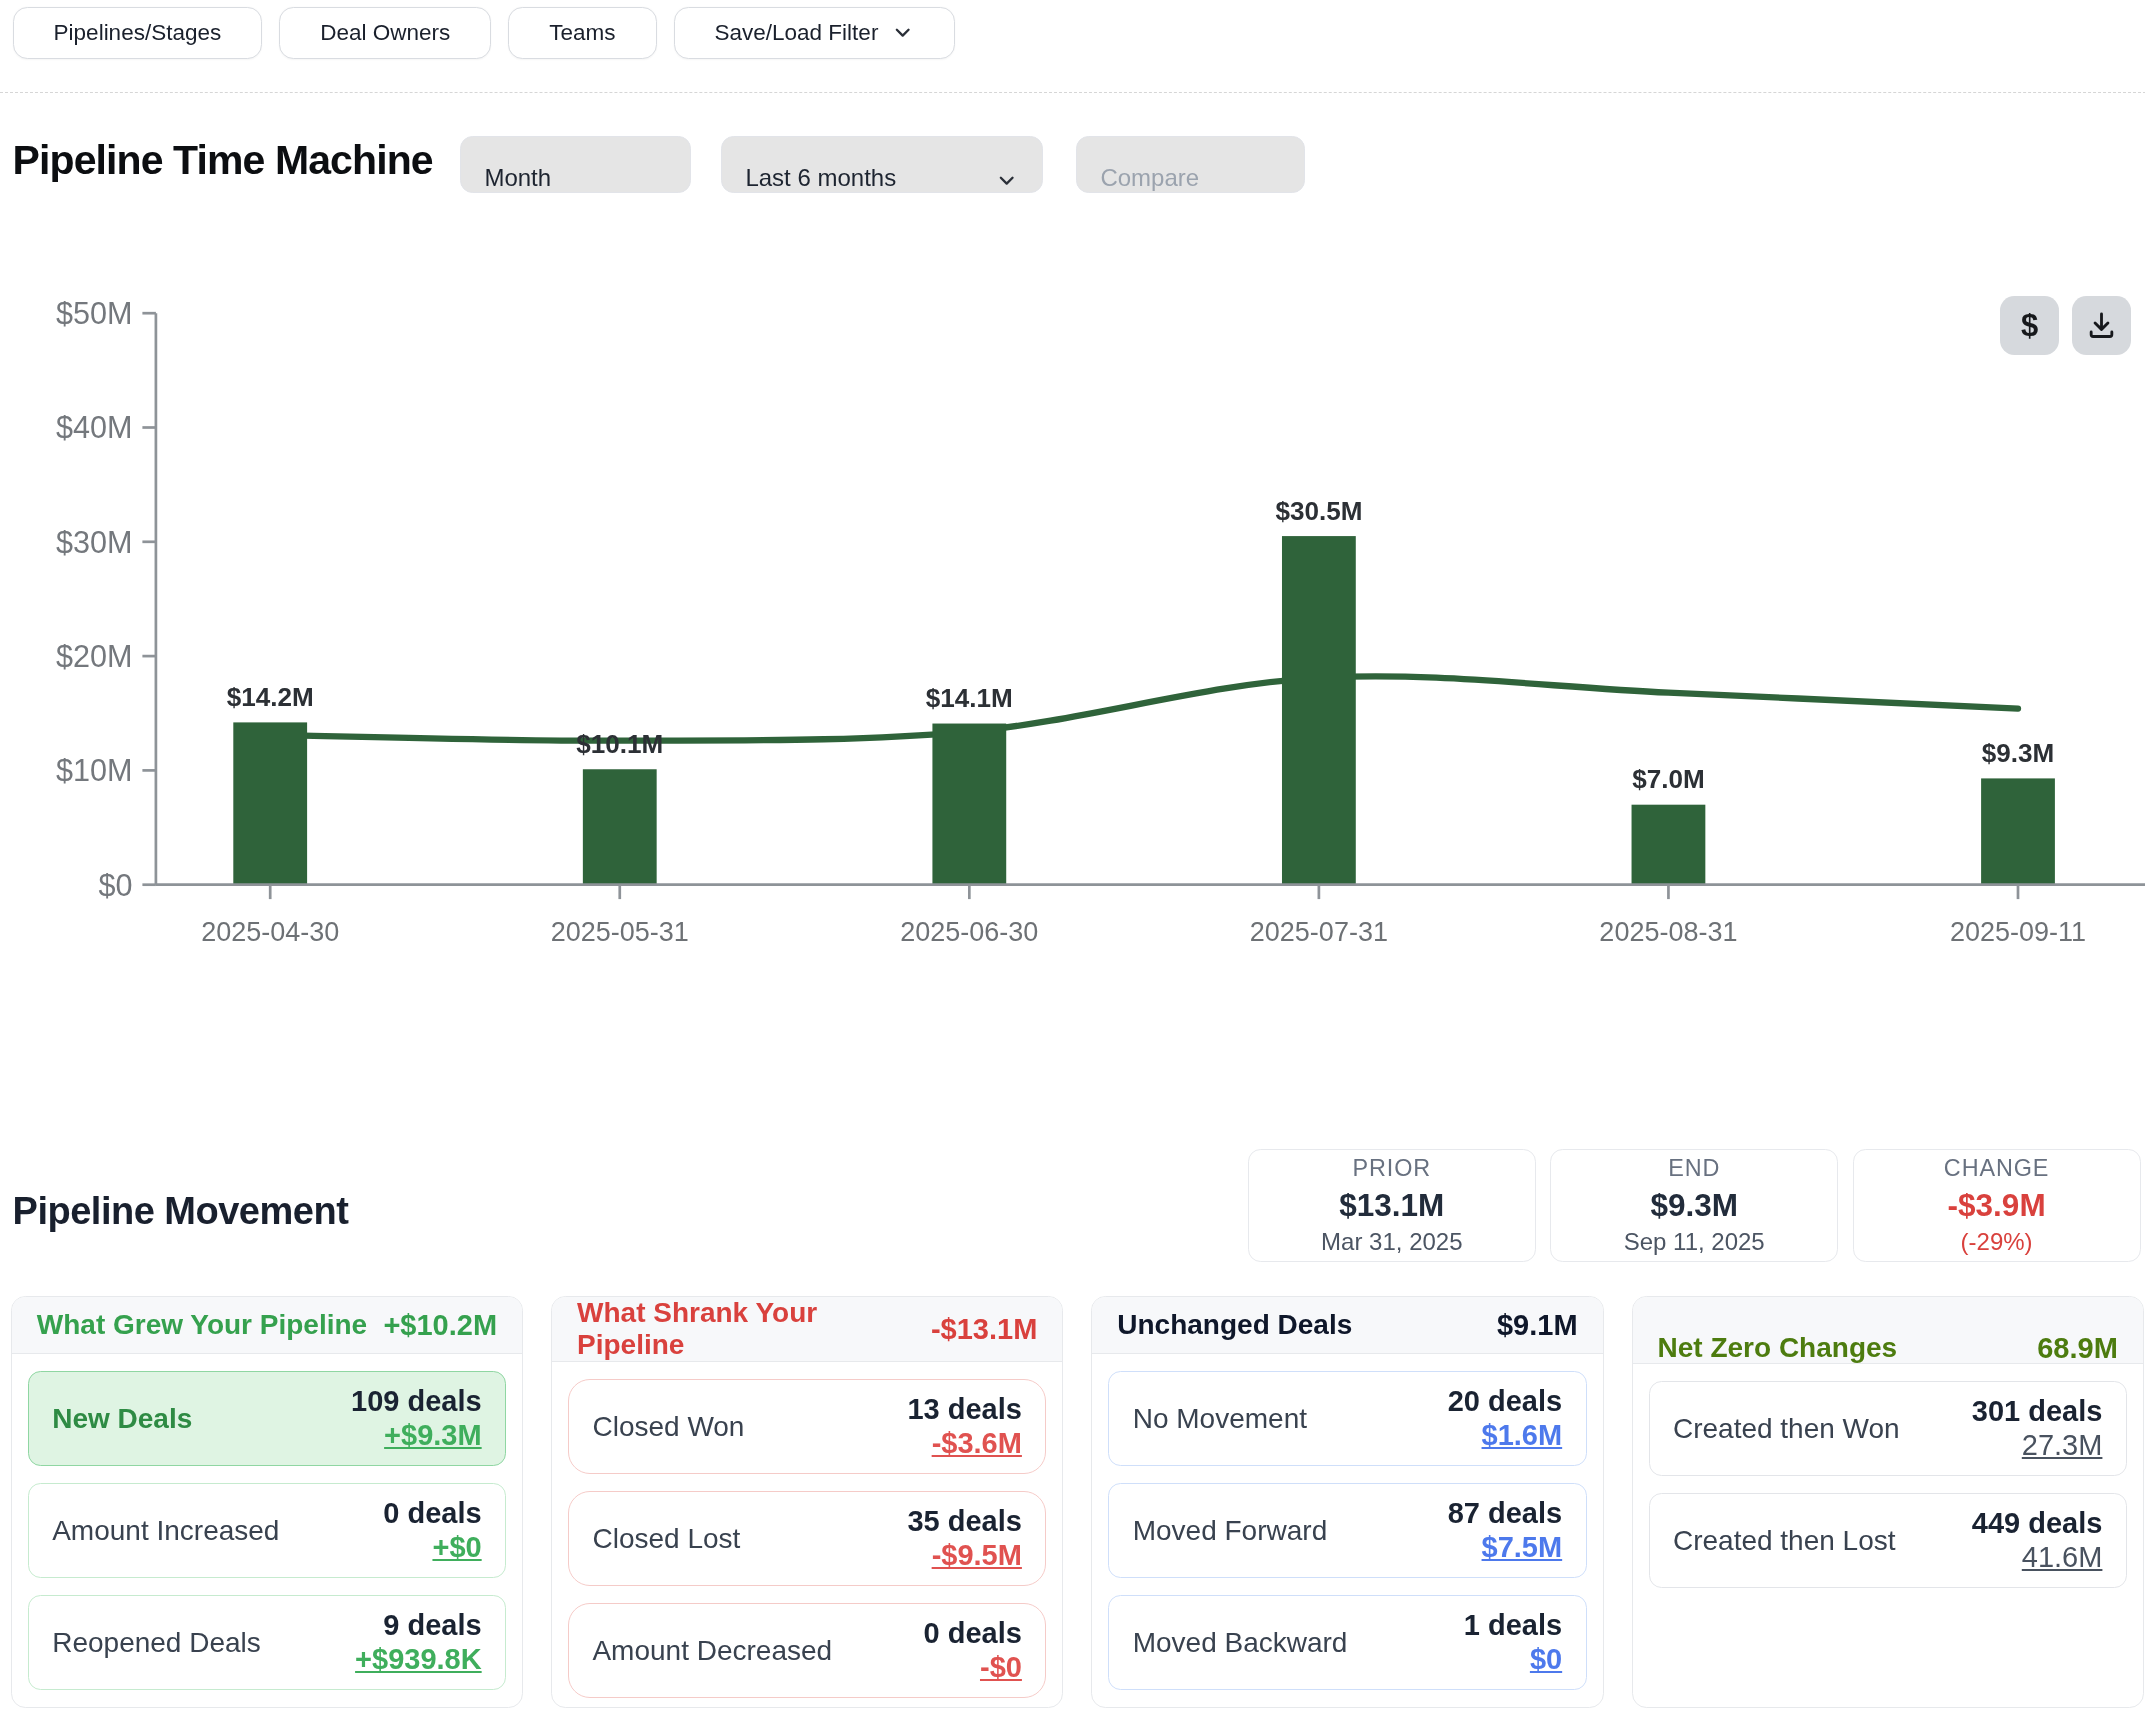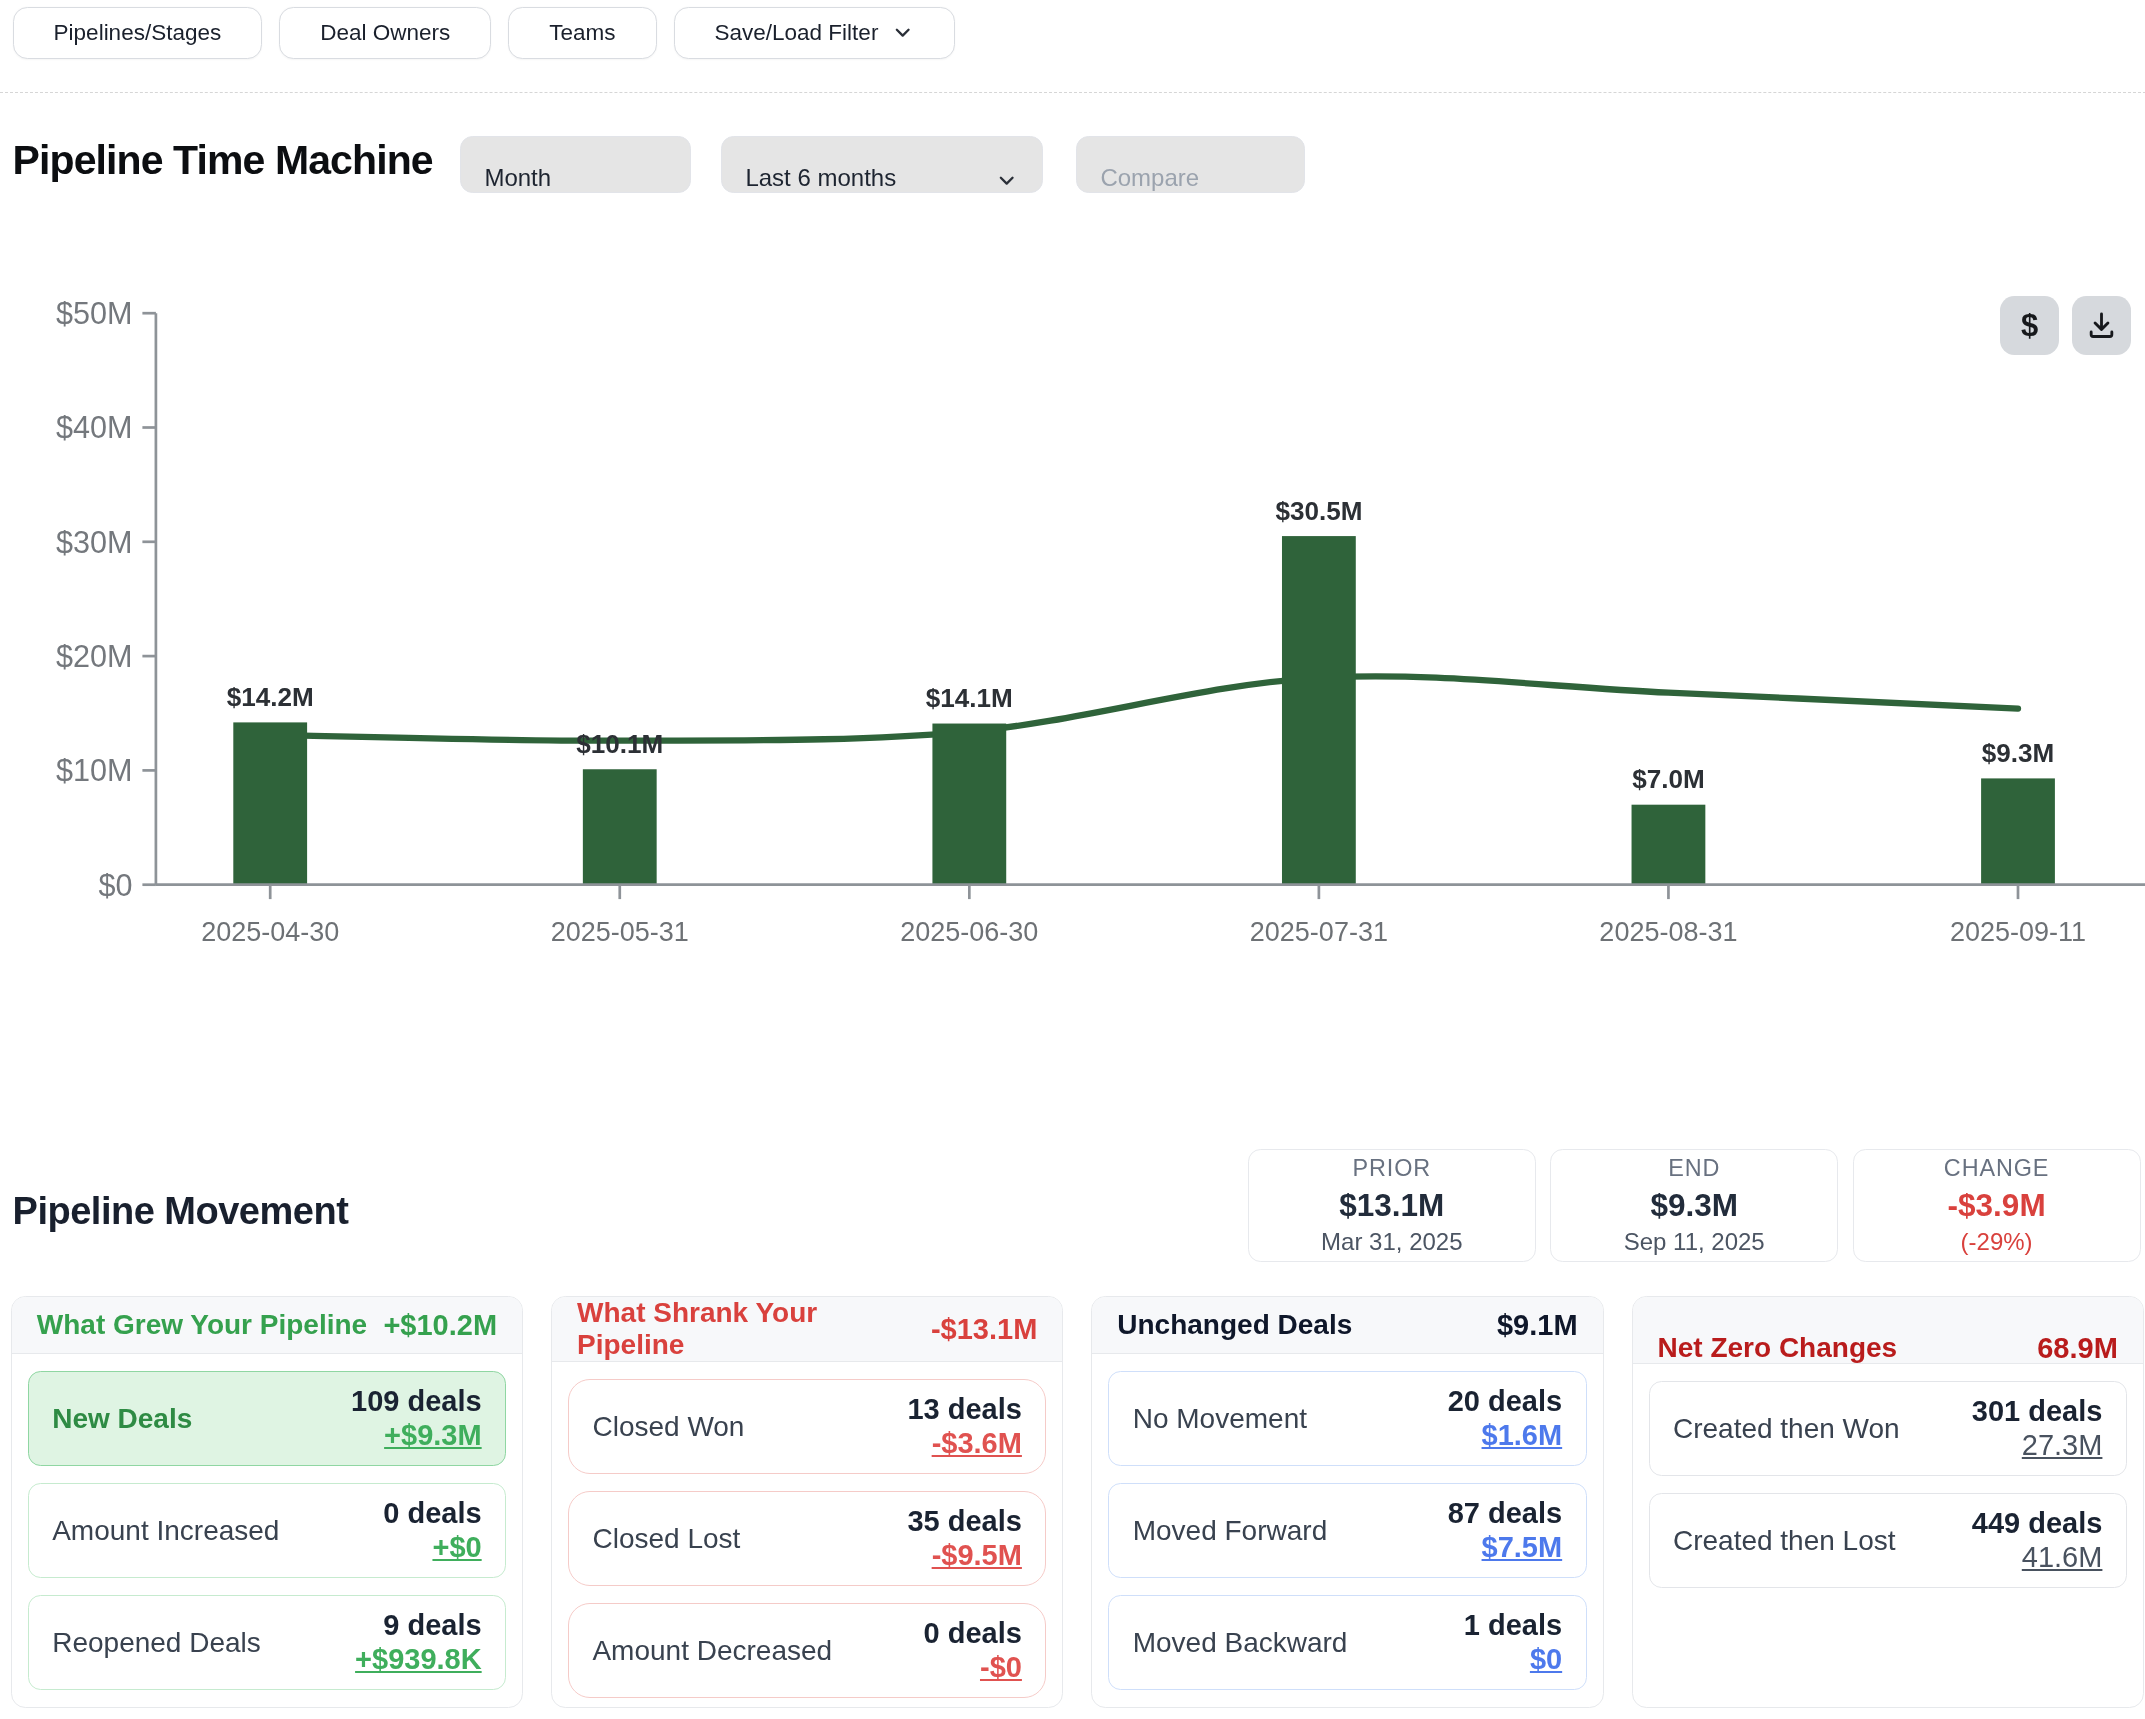--- a/index.html
+++ b/index.html
@@ -76,21 +76,21 @@
   .theme-green  .item.selected .item-label { color:#2e8b44; font-weight:700; }
 
   .theme-red    .col-title, .theme-red    .col-total { color:#d9413d; }
   .theme-red    .item { border-color:#f5cbc8;border-radius:22px; }
   .theme-red    .item-amount { color:#e05250; }
 
   .theme-blue   .col-title, .theme-blue   .col-total { color:#0f172a; }
   .theme-blue   .item { border-color:#cfdffa; }
   .theme-blue   .item-amount { color:#4d79ec; }
 
-  .theme-neutral .col-title, .theme-neutral .col-total { color:#b91c1c;margin-top:36px; }
+  .theme-neutral .col-title, .theme-neutral .col-total { color:#4d7c0f;margin-top:36px; }
   .theme-neutral .item { border-color:#e3e5e9; }
   .theme-neutral .item-amount { color:#49525f; font-weight:500; }
 </style>
 </head>
 <body>
 
 <div class="page">
 
   <div class="topbar">
     <button class="filter-btn">

